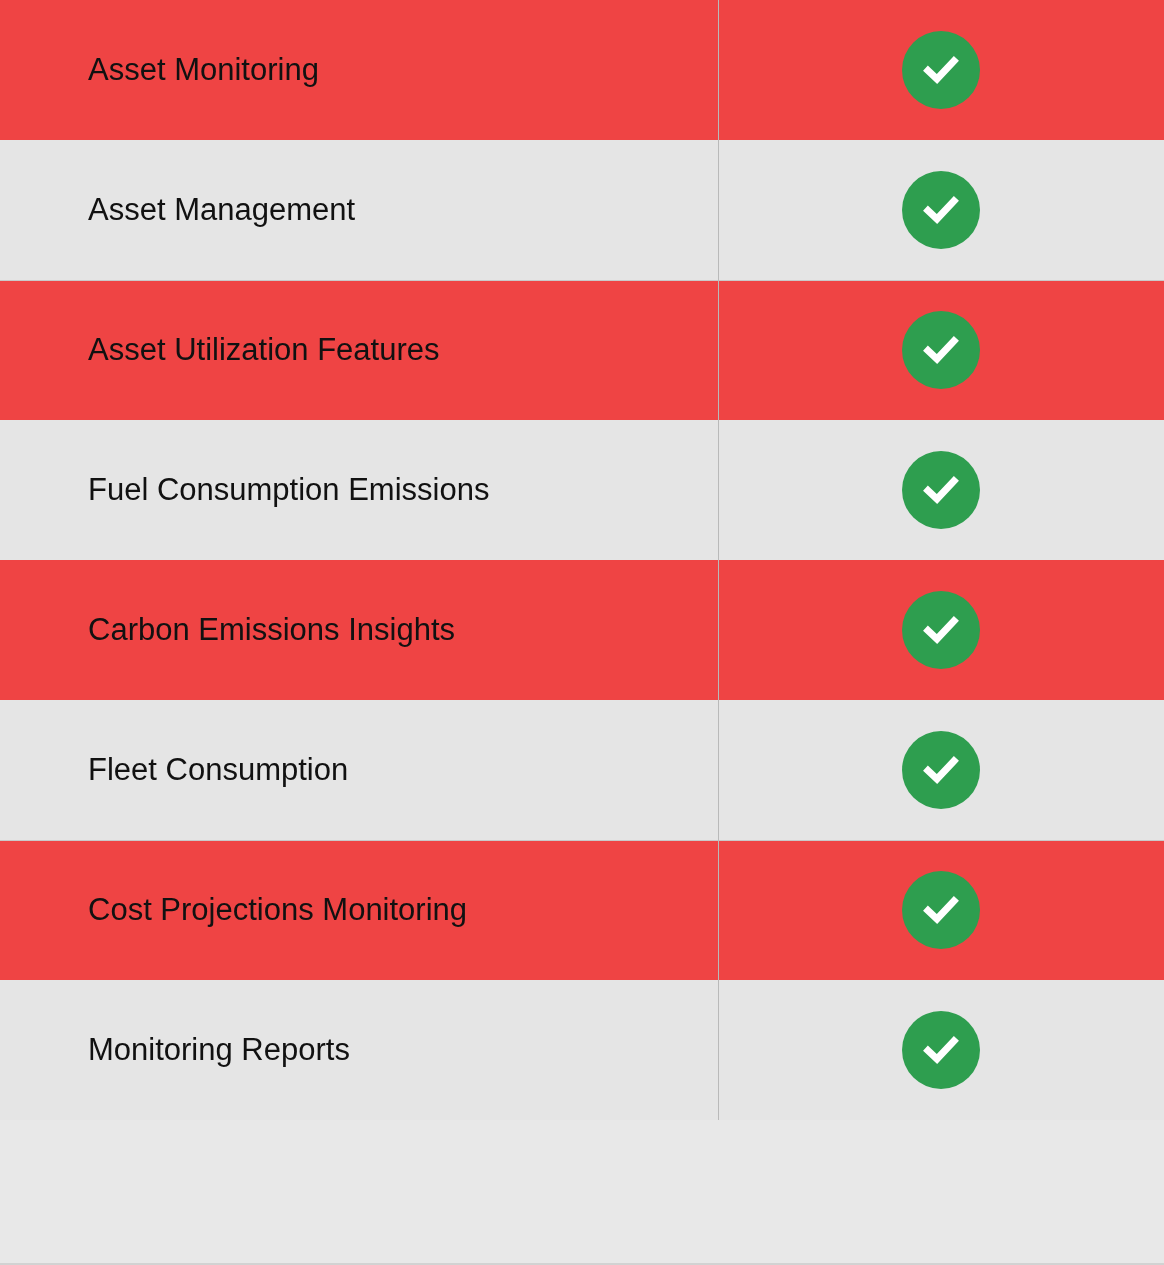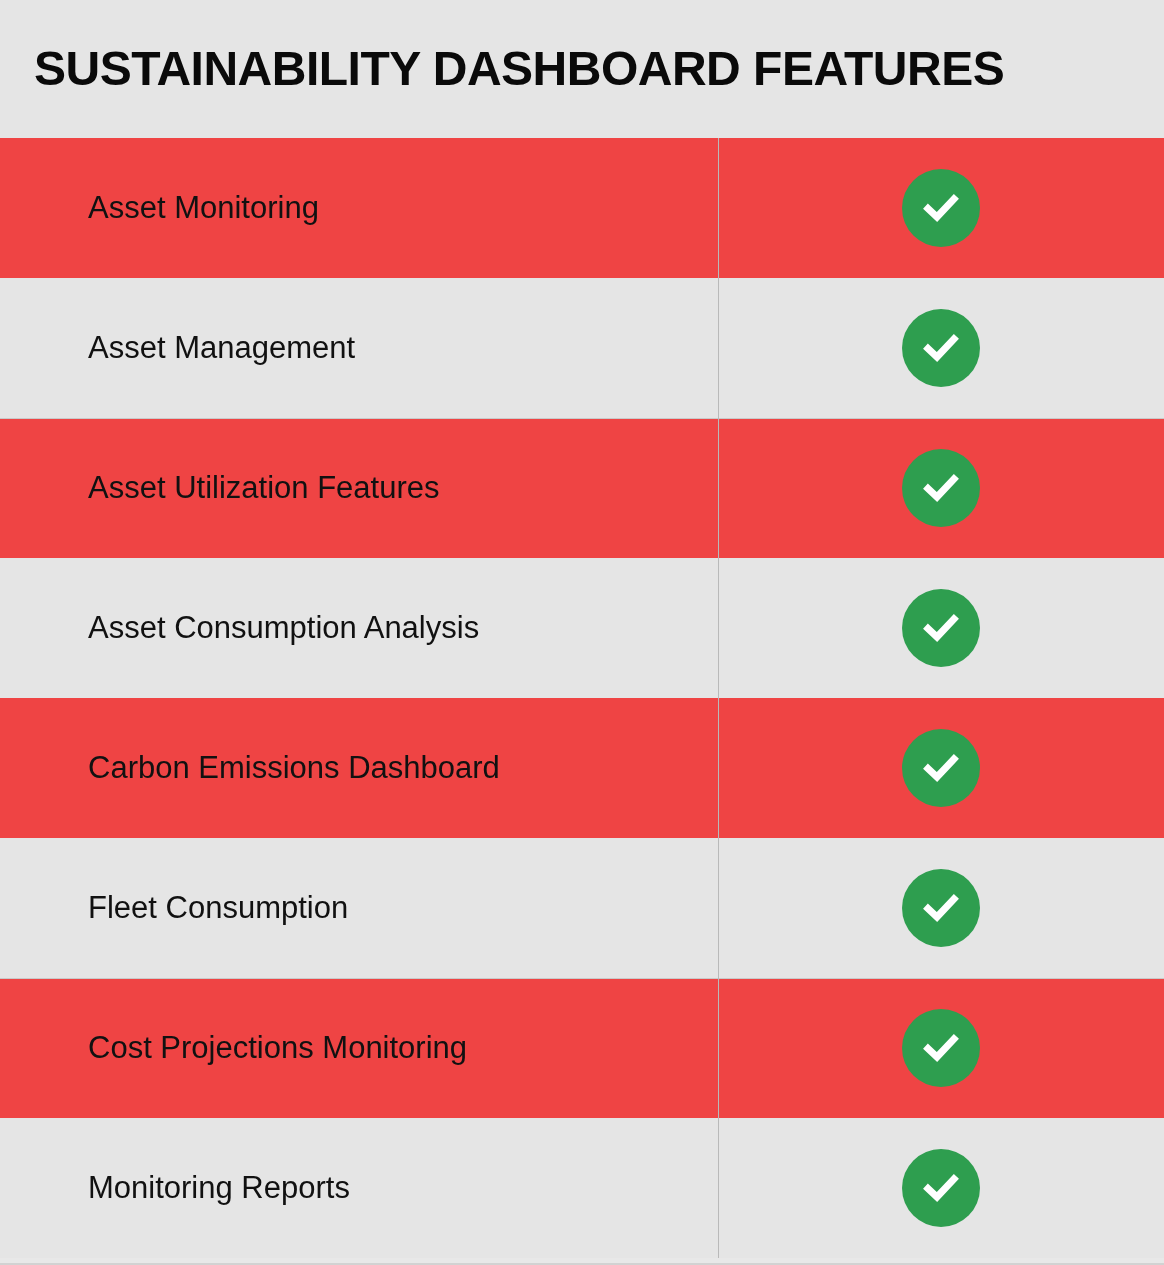--- a/index.html
+++ b/index.html
@@ -106,23 +106,20 @@
     bottom: 0;
     height: 2px;
     background: #d2d2d2;
   }
 </style>
 </head>
 <body>
 
 <div class="page">
 
-  <div class="header">
-    <div class="header-title">Sustainability Dashboard Features</div>
-  </div>
 
   <div class="table">
 
     <div class="row light">
       <div class="cell-label">
         <span>Asset Monitoring</span>
       </div>
       <div class="vline"></div>
       <div class="cell-status">
         <span class="check">
@@ -156,35 +153,35 @@
         <span class="check">
           <svg width="48" height="48" viewBox="0 0 48 48" aria-hidden="true">
             <path d="M11 24.5 L20 33 L37 15" fill="none" stroke="#ffffff" stroke-width="7" stroke-linecap="square" stroke-linejoin="miter"></path>
           </svg>
         </span>
       </div>
     </div>
 
     <div class="row dark">
       <div class="cell-label">
-        <span>Asset Consumption Analysis</span>
+        <span>Fuel Consumption Emissions</span>
       </div>
       <div class="vline"></div>
       <div class="cell-status">
         <span class="check">
           <svg width="48" height="48" viewBox="0 0 48 48" aria-hidden="true">
             <path d="M11 24.5 L20 33 L37 15" fill="none" stroke="#ffffff" stroke-width="7" stroke-linecap="square" stroke-linejoin="miter"></path>
           </svg>
         </span>
       </div>
     </div>
 
     <div class="row light">
       <div class="cell-label">
-        <span>Carbon Emissions Dashboard</span>
+        <span>Carbon Emissions Insights</span>
       </div>
       <div class="vline"></div>
       <div class="cell-status">
         <span class="check">
           <svg width="48" height="48" viewBox="0 0 48 48" aria-hidden="true">
             <path d="M11 24.5 L20 33 L37 15" fill="none" stroke="#ffffff" stroke-width="7" stroke-linecap="square" stroke-linejoin="miter"></path>
           </svg>
         </span>
       </div>
     </div>

